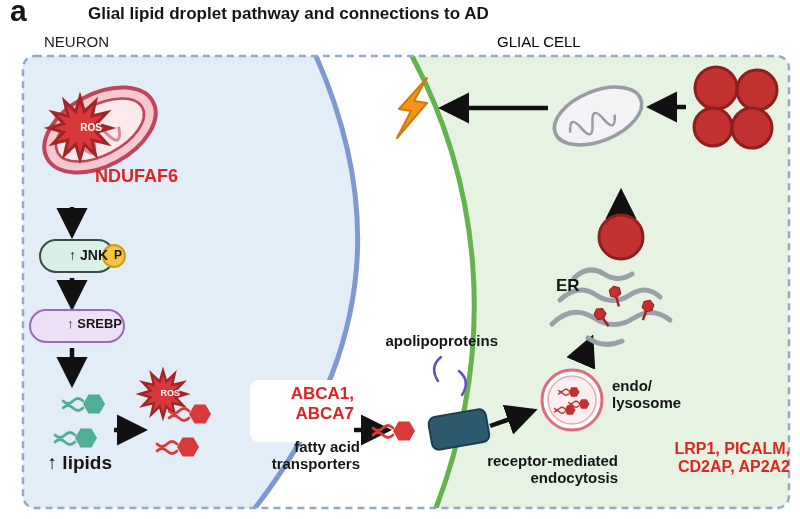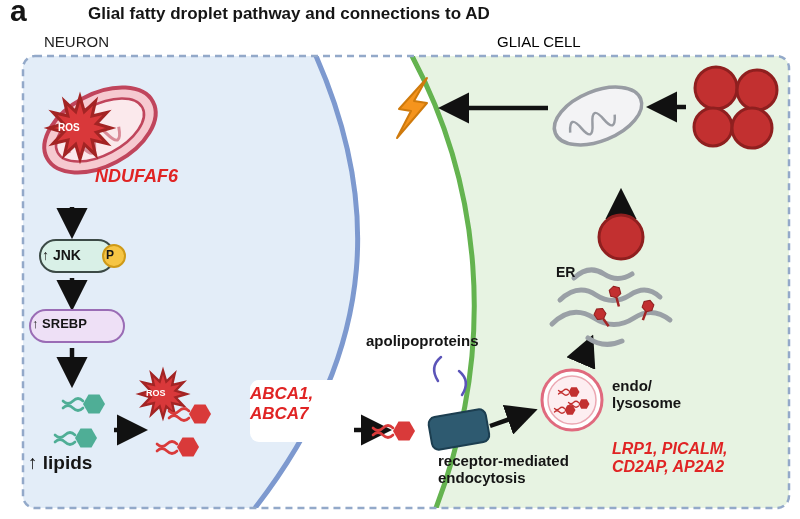--- a/index.html
+++ b/index.html
@@ -1,23 +1,23 @@
 <!DOCTYPE html>
 <html><head>
 <meta charset="utf-8">
 <style>
   html,body{margin:0;padding:0;background:#fff}
   #stage{position:relative;width:800px;height:519px;background:#fff;overflow:hidden;
          font-family:"Liberation Sans",sans-serif}
   #stage svg{position:absolute;left:0;top:0}
   .t{position:absolute;color:#151515;line-height:1.15}
   .b{font-weight:bold}
-  .gene{color:#e02424;font-weight:bold;font-style:italic}
+  .gene{color:#e02424;font-weight:bold;}
   .pre{white-space:pre-line}
-  .c{text-align:left}
+  .c{text-align:right}
   .w{color:#fff}
 </style>
 </head>
 <body>
 
 <div id="stage">
 
 <svg width="800" height="519" viewBox="0 0 800 519">
   <defs>
     <marker id="ah" markerWidth="7" markerHeight="7" refX="5.2" refY="3.5" orient="auto">
@@ -118,37 +118,39 @@
 
   <g transform="translate(598,116) rotate(-22)">
     <ellipse rx="46" ry="25" fill="#f3f3f5" stroke="#989ca3" stroke-width="3.5"></ellipse>
     <path d="M-32 5 q6 -18 12 0 q6 18 12 0 q6 -18 12 0 q6 18 12 0" fill="none" stroke="#989ca3" stroke-width="2.5"></path>
   </g>
 
   <path d="M427 78 L399 109 L411 111 L397 138 L427 103 L414 101 Z" stroke="#cf7a0c" stroke-width="2" stroke-linejoin="round" fill="#f5941d"></path>
 </svg>
 
 <div class="t b" style="left:10px;top:-6px;font-size:30px">a</div>
-<div class="t b" style="left:88px;top:4px;font-size:17px">Glial fatty droplet pathway and connections to AD</div>
+<div class="t b" style="left:88px;top:4px;font-size:17px">Glial lipid droplet pathway and connections to AD</div>
 <div class="t" style="left:44px;top:33px;font-size:15px;color:#222">NEURON</div>
 <div class="t" style="left:497px;top:33px;font-size:15px;color:#000000">GLIAL CELL</div>
 
 <div class="t b c w" style="left:58px;top:122px;width:44px;font-size:10px">ROS</div>
 <div class="t gene" style="left:95px;top:166px;font-size:18px">NDUFAF6</div>
 <div class="t b c" style="left:42px;top:247px;width:66px;font-size:14px">↑ JNK</div>
 <div class="t b c" style="left:106px;top:249px;width:16px;font-size:12px">P</div>
 <div class="t b c" style="left:32px;top:317px;width:90px;font-size:13px">↑ SREBP</div>
 <div class="t b c" style="left:28px;top:452px;width:84px;font-size:19px">↑ lipids</div>
 <div class="t b c w" style="left:146px;top:388px;width:34px;font-size:9px">ROS</div>
 
 <div class="t gene pre c" style="left:250px;top:384px;width:104px;font-size:17px">ABCA1,
 ABCA7</div>
+<div class="t b pre c" style="left:244px;top:438px;width:116px;font-size:15px">fatty acid
+transporters</div>
 <div class="t b c" style="left:366px;top:332px;width:132px;font-size:15px">apolipoproteins</div>
 
 <div class="t b pre c" style="left:438px;top:452px;width:180px;font-size:15px">receptor-mediated
 endocytosis</div>
 <div class="t gene pre c" style="left:612px;top:440px;width:178px;font-size:16px">LRP1, PICALM,
 CD2AP, AP2A2</div>
 <div class="t b pre" style="left:612px;top:377px;font-size:15px">endo/
 lysosome</div>
-<div class="t b" style="left:556px;top:264px;font-size:14px">ER</div>
+<div class="t b" style="left:556px;top:276px;font-size:17px">ER</div>
 
 </div>
 
 </body></html>

